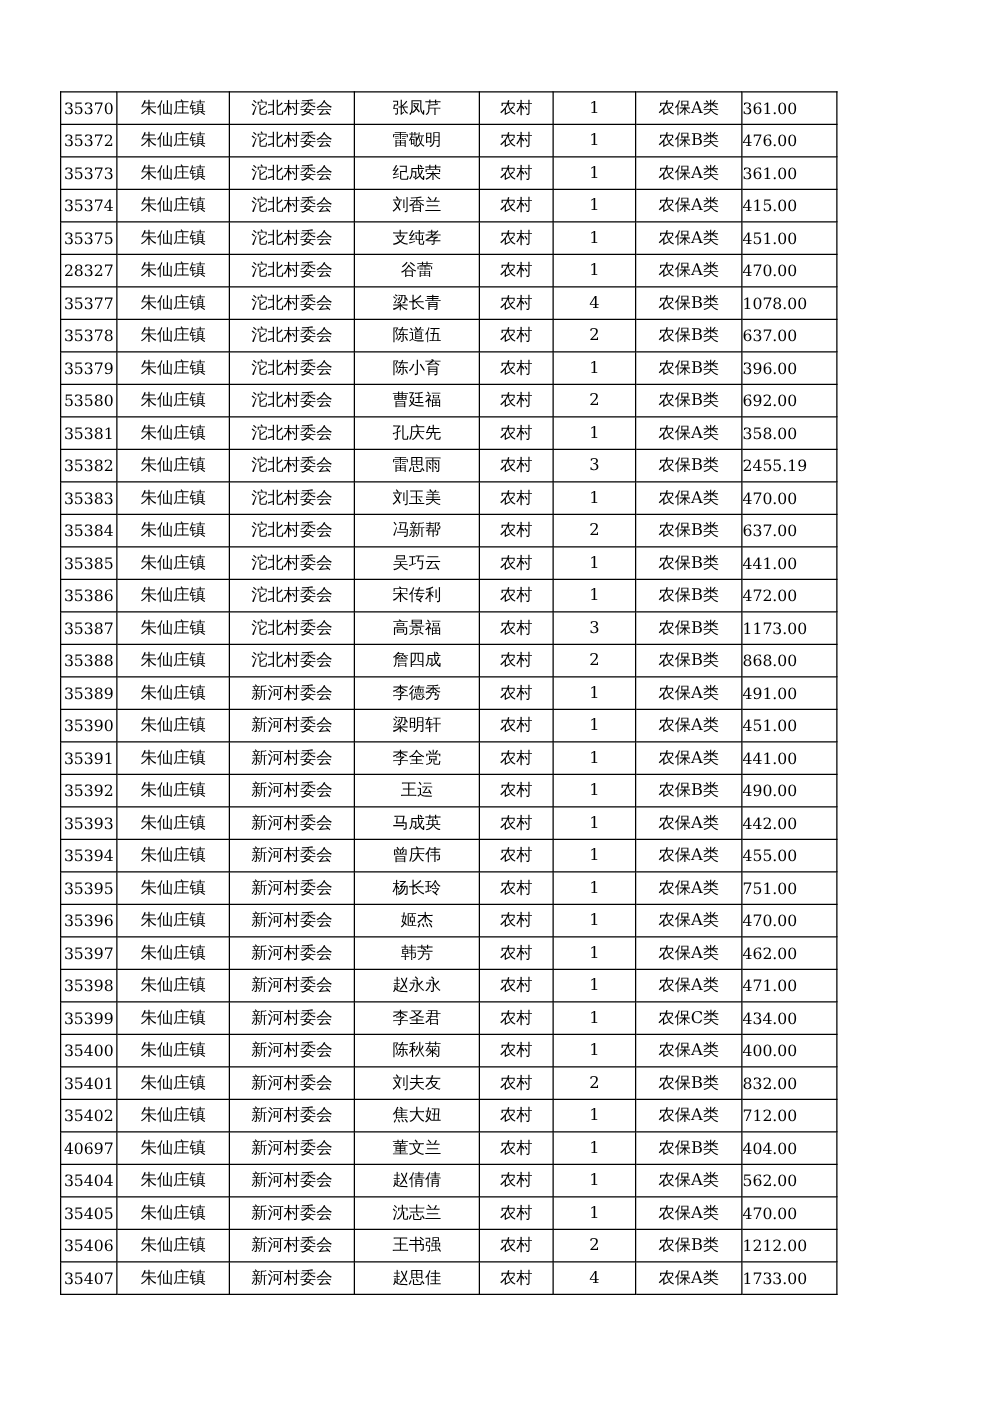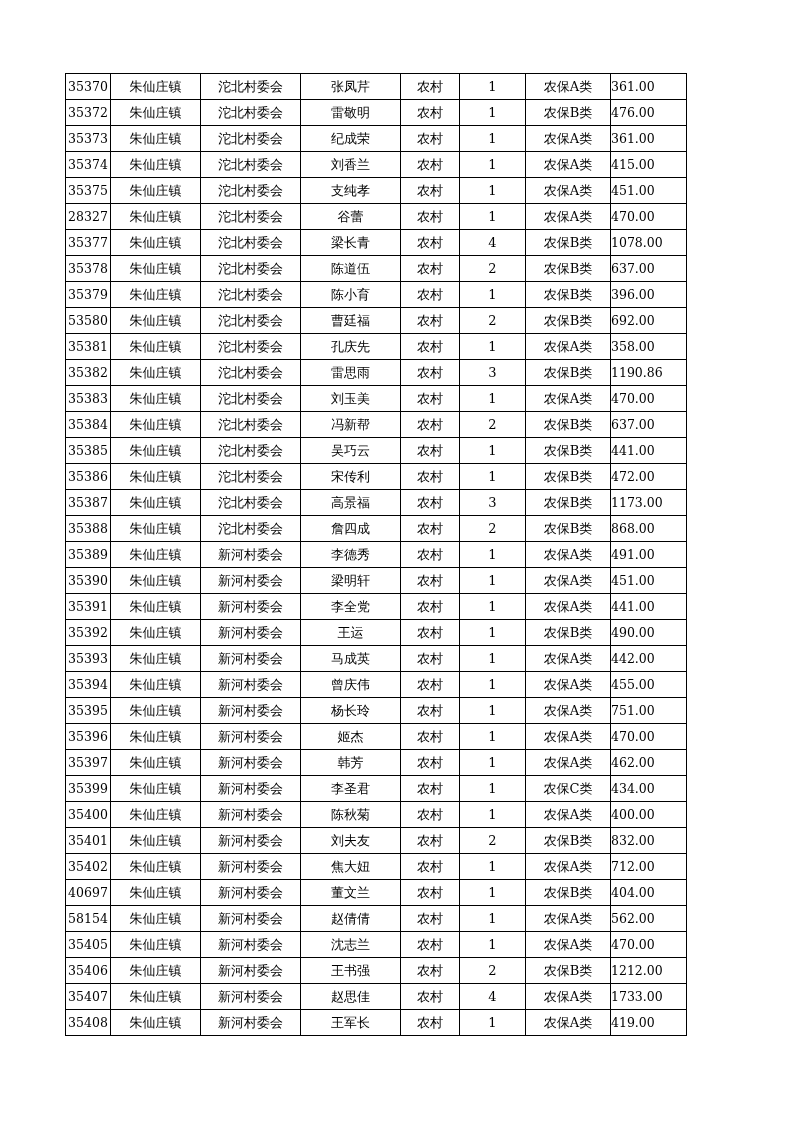--- a/index.html
+++ b/index.html
@@ -13,21 +13,21 @@
     overflow: hidden;
   }
   .page {
     position: relative;
     width: 793px;
     height: 1122px;
     background: #ffffff;
   }
   table.data-table {
     position: absolute;
-    left: 65px;
+    left: 48px;
     top: 73px;
     width: 621px;
     border-collapse: collapse;
     table-layout: fixed;
   }
   table.data-table td {
     border: 1px solid #000000;
     height: 25px;
     font-size: 13px;
     line-height: 25px;
@@ -182,21 +182,21 @@
           <td class="col-7">358.00</td>
         </tr>
         <tr>
           <td class="col-0">35382</td>
           <td class="col-1">朱仙庄镇</td>
           <td class="col-2">沱北村委会</td>
           <td class="col-3">雷思雨</td>
           <td class="col-4">农村</td>
           <td class="col-5">3</td>
           <td class="col-6">农保B类</td>
-          <td class="col-7">1190.86</td>
+          <td class="col-7">2455.19</td>
         </tr>
         <tr>
           <td class="col-0">35383</td>
           <td class="col-1">朱仙庄镇</td>
           <td class="col-2">沱北村委会</td>
           <td class="col-3">刘玉美</td>
           <td class="col-4">农村</td>
           <td class="col-5">1</td>
           <td class="col-6">农保A类</td>
           <td class="col-7">470.00</td>
@@ -333,20 +333,30 @@
         </tr>
         <tr>
           <td class="col-0">35397</td>
           <td class="col-1">朱仙庄镇</td>
           <td class="col-2">新河村委会</td>
           <td class="col-3">韩芳</td>
           <td class="col-4">农村</td>
           <td class="col-5">1</td>
           <td class="col-6">农保A类</td>
           <td class="col-7">462.00</td>
+        </tr>
+        <tr>
+          <td class="col-0">35398</td>
+          <td class="col-1">朱仙庄镇</td>
+          <td class="col-2">新河村委会</td>
+          <td class="col-3">赵永永</td>
+          <td class="col-4">农村</td>
+          <td class="col-5">1</td>
+          <td class="col-6">农保A类</td>
+          <td class="col-7">471.00</td>
         </tr>
         <tr>
           <td class="col-0">35399</td>
           <td class="col-1">朱仙庄镇</td>
           <td class="col-2">新河村委会</td>
           <td class="col-3">李圣君</td>
           <td class="col-4">农村</td>
           <td class="col-5">1</td>
           <td class="col-6">农保C类</td>
           <td class="col-7">434.00</td>
@@ -385,21 +395,21 @@
           <td class="col-0">40697</td>
           <td class="col-1">朱仙庄镇</td>
           <td class="col-2">新河村委会</td>
           <td class="col-3">董文兰</td>
           <td class="col-4">农村</td>
           <td class="col-5">1</td>
           <td class="col-6">农保B类</td>
           <td class="col-7">404.00</td>
         </tr>
         <tr>
-          <td class="col-0">58154</td>
+          <td class="col-0">35404</td>
           <td class="col-1">朱仙庄镇</td>
           <td class="col-2">新河村委会</td>
           <td class="col-3">赵倩倩</td>
           <td class="col-4">农村</td>
           <td class="col-5">1</td>
           <td class="col-6">农保A类</td>
           <td class="col-7">562.00</td>
         </tr>
         <tr>
           <td class="col-0">35405</td>
@@ -423,26 +433,16 @@
         </tr>
         <tr>
           <td class="col-0">35407</td>
           <td class="col-1">朱仙庄镇</td>
           <td class="col-2">新河村委会</td>
           <td class="col-3">赵思佳</td>
           <td class="col-4">农村</td>
           <td class="col-5">4</td>
           <td class="col-6">农保A类</td>
           <td class="col-7">1733.00</td>
-        </tr>
-        <tr>
-          <td class="col-0">35408</td>
-          <td class="col-1">朱仙庄镇</td>
-          <td class="col-2">新河村委会</td>
-          <td class="col-3">王军长</td>
-          <td class="col-4">农村</td>
-          <td class="col-5">1</td>
-          <td class="col-6">农保A类</td>
-          <td class="col-7">419.00</td>
         </tr>
       </tbody>
   </table>
 </div>
 
 </body></html>

